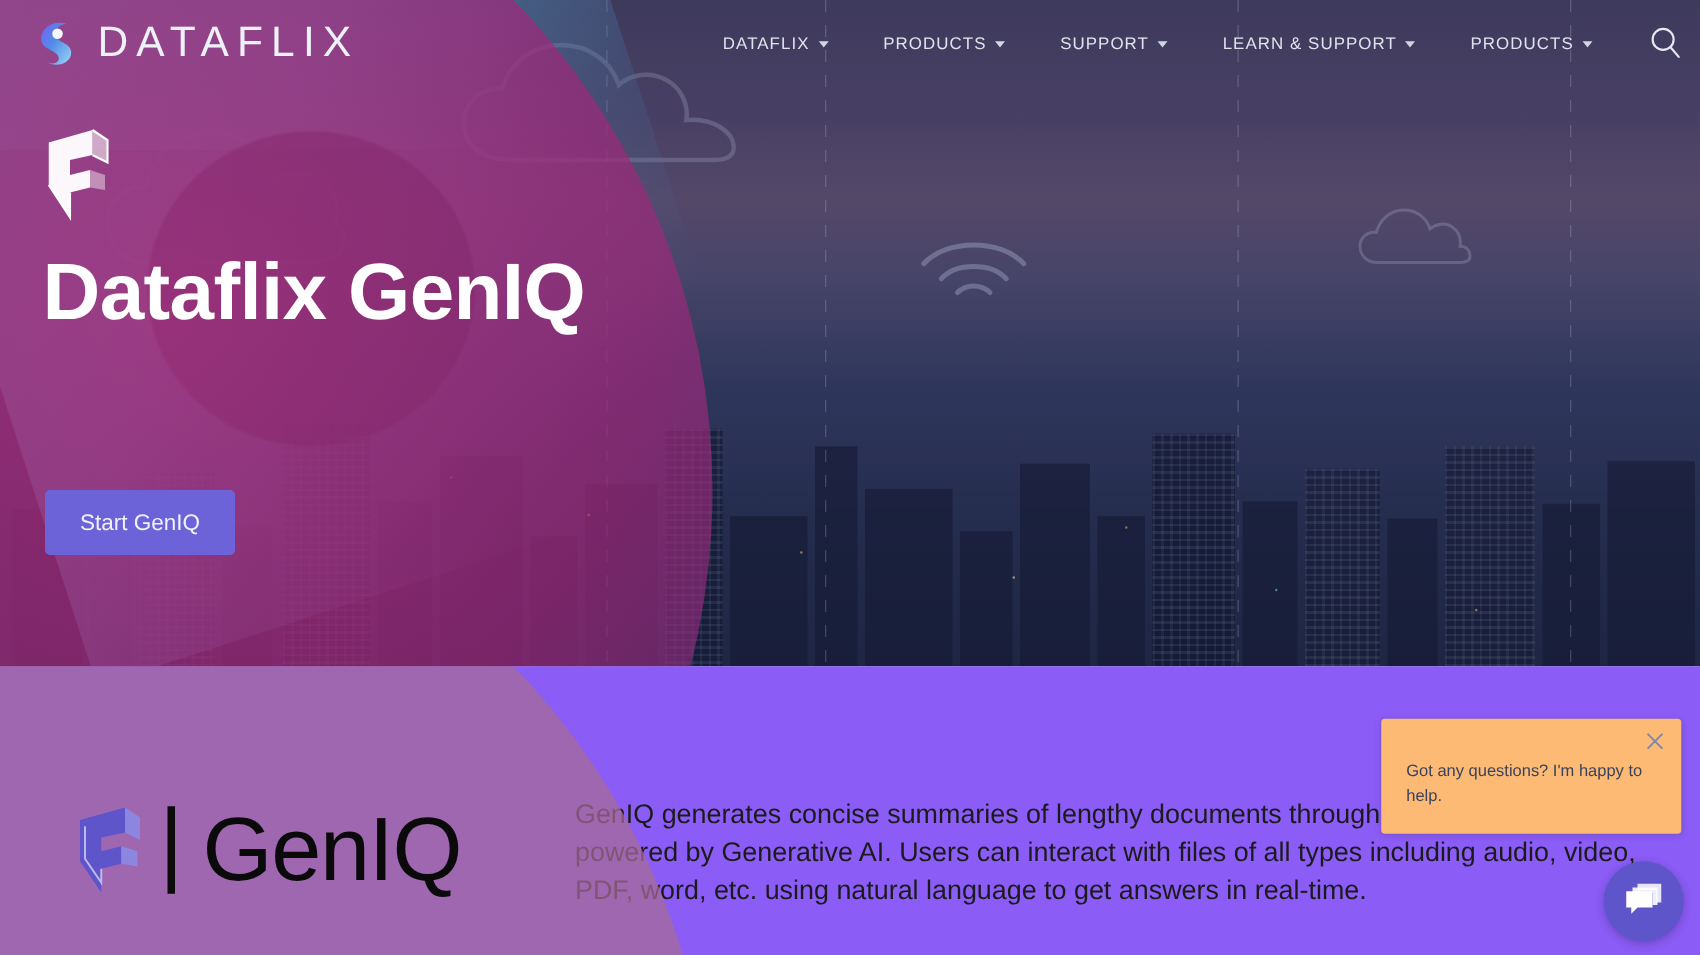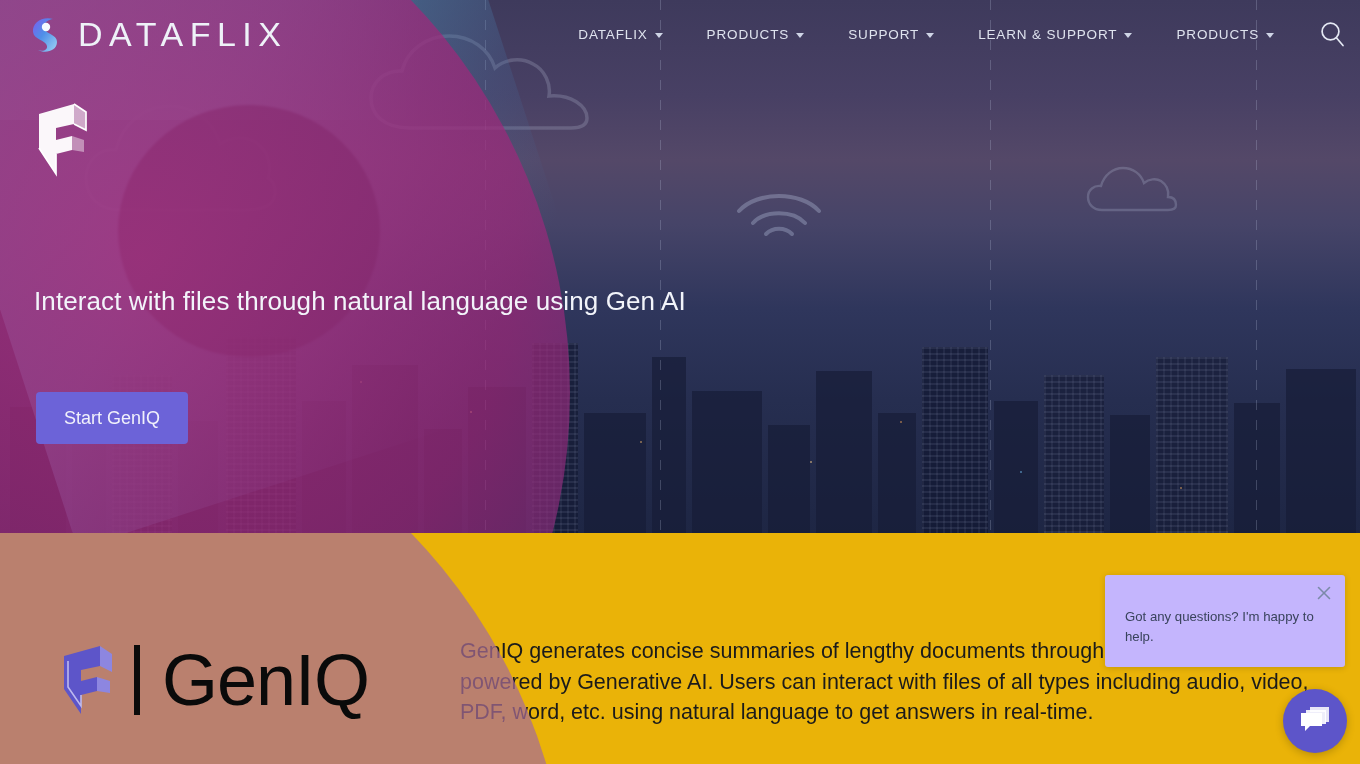--- a/index.html
+++ b/index.html
@@ -155,40 +155,40 @@
     position:absolute; left:36px; top:392px;
     width:152px; height:52px;
     background:#6c63d8; border:none; border-radius:4px;
     color:#f1f1fb; font-size:18px; font-weight:300;
     cursor:pointer; font-family:"Liberation Sans", sans-serif;
   }
 
   
   #lower {
     position:absolute; left:0; top:533px; width:1360px; height:231px;
-    background:#eab308; z-index:3; overflow:hidden;
+    background:#8b5cf6; z-index:3; overflow:hidden;
   }
   .geniq-logo { position:absolute; left:60px; top:110px; display:flex; align-items:center; }
   .geniq-mark { width:56px; height:74px; }
   .geniq-bar { width:6px; height:70px; background:#0b0b0b; margin:0 22px 0 18px; }
   .geniq-word {
     font-size:72px; color:#0a0a0a; font-weight:400; letter-spacing:-1px;
     font-family:"Liberation Sans", sans-serif; line-height:1;
   }
   .body-copy {
     position:absolute; left:460px; top:103px; width:880px;
     font-size:21.5px; color:#1b1b1b; font-weight:300; line-height:1.42;
     font-family:"Liberation Sans", sans-serif;
   }
 
   
   #chat-bubble {
     position:absolute; right:15px; top:575px;
     width:240px; height:92px;
-    background:#c4b5fd; border-radius:3px;
+    background:#fdba74; border-radius:3px;
     box-shadow:0 1px 6px rgba(0,0,0,.16);
     z-index:60;
   }
   .chat-close {
     position:absolute; right:12px; top:9px; width:18px; height:18px;
     cursor:pointer;
   }
   .chat-msg {
     position:absolute; left:20px; top:32px; width:202px;
     font-size:13.2px; color:#39435c; line-height:1.55;
@@ -354,21 +354,21 @@
         <g stroke="#ffffff" stroke-width="1.7" fill="none">
           <path d="M5 14 L40 4 L40 24 L22 28 L22 40 L38 36 L38 50 L22 54 L22 74 L5 48 Z" fill="rgba(255,255,255,.96)" stroke="none"></path>
           <path d="M40 4 L52 12 L52 30 L40 24 Z" fill="rgba(255,255,255,.55)" stroke="none"></path>
           <path d="M38 36 L50 40 L50 52 L38 50 Z" fill="rgba(255,255,255,.42)" stroke="none"></path>
           <path d="M22 54 L22 74 L5 48"></path>
           <path d="M40 4 L52 12 L52 30 L40 24"></path>
         </g>
       </svg>
     </span>
 
-    <div class="hero-sub">Interact with files through natural language using Gen AI</div>
+    <div class="hero-title">Dataflix GenIQ</div>
     <button class="cta">Start GenIQ</button>
   </div>
 
   <div id="lower">
     <div class="magenta-low" style="top:-172px;"></div>
 
     <div class="geniq-logo" style="z-index:5;">
       <span class="geniq-mark">
         <svg width="56" height="74" viewBox="0 0 56 74" fill="none">
           <path d="M4 13 L40 3 L40 23 L21 27 L21 38 L37 34 L37 48 L21 52 L21 71 L4 46 Z" fill="#5d55c9"></path>

